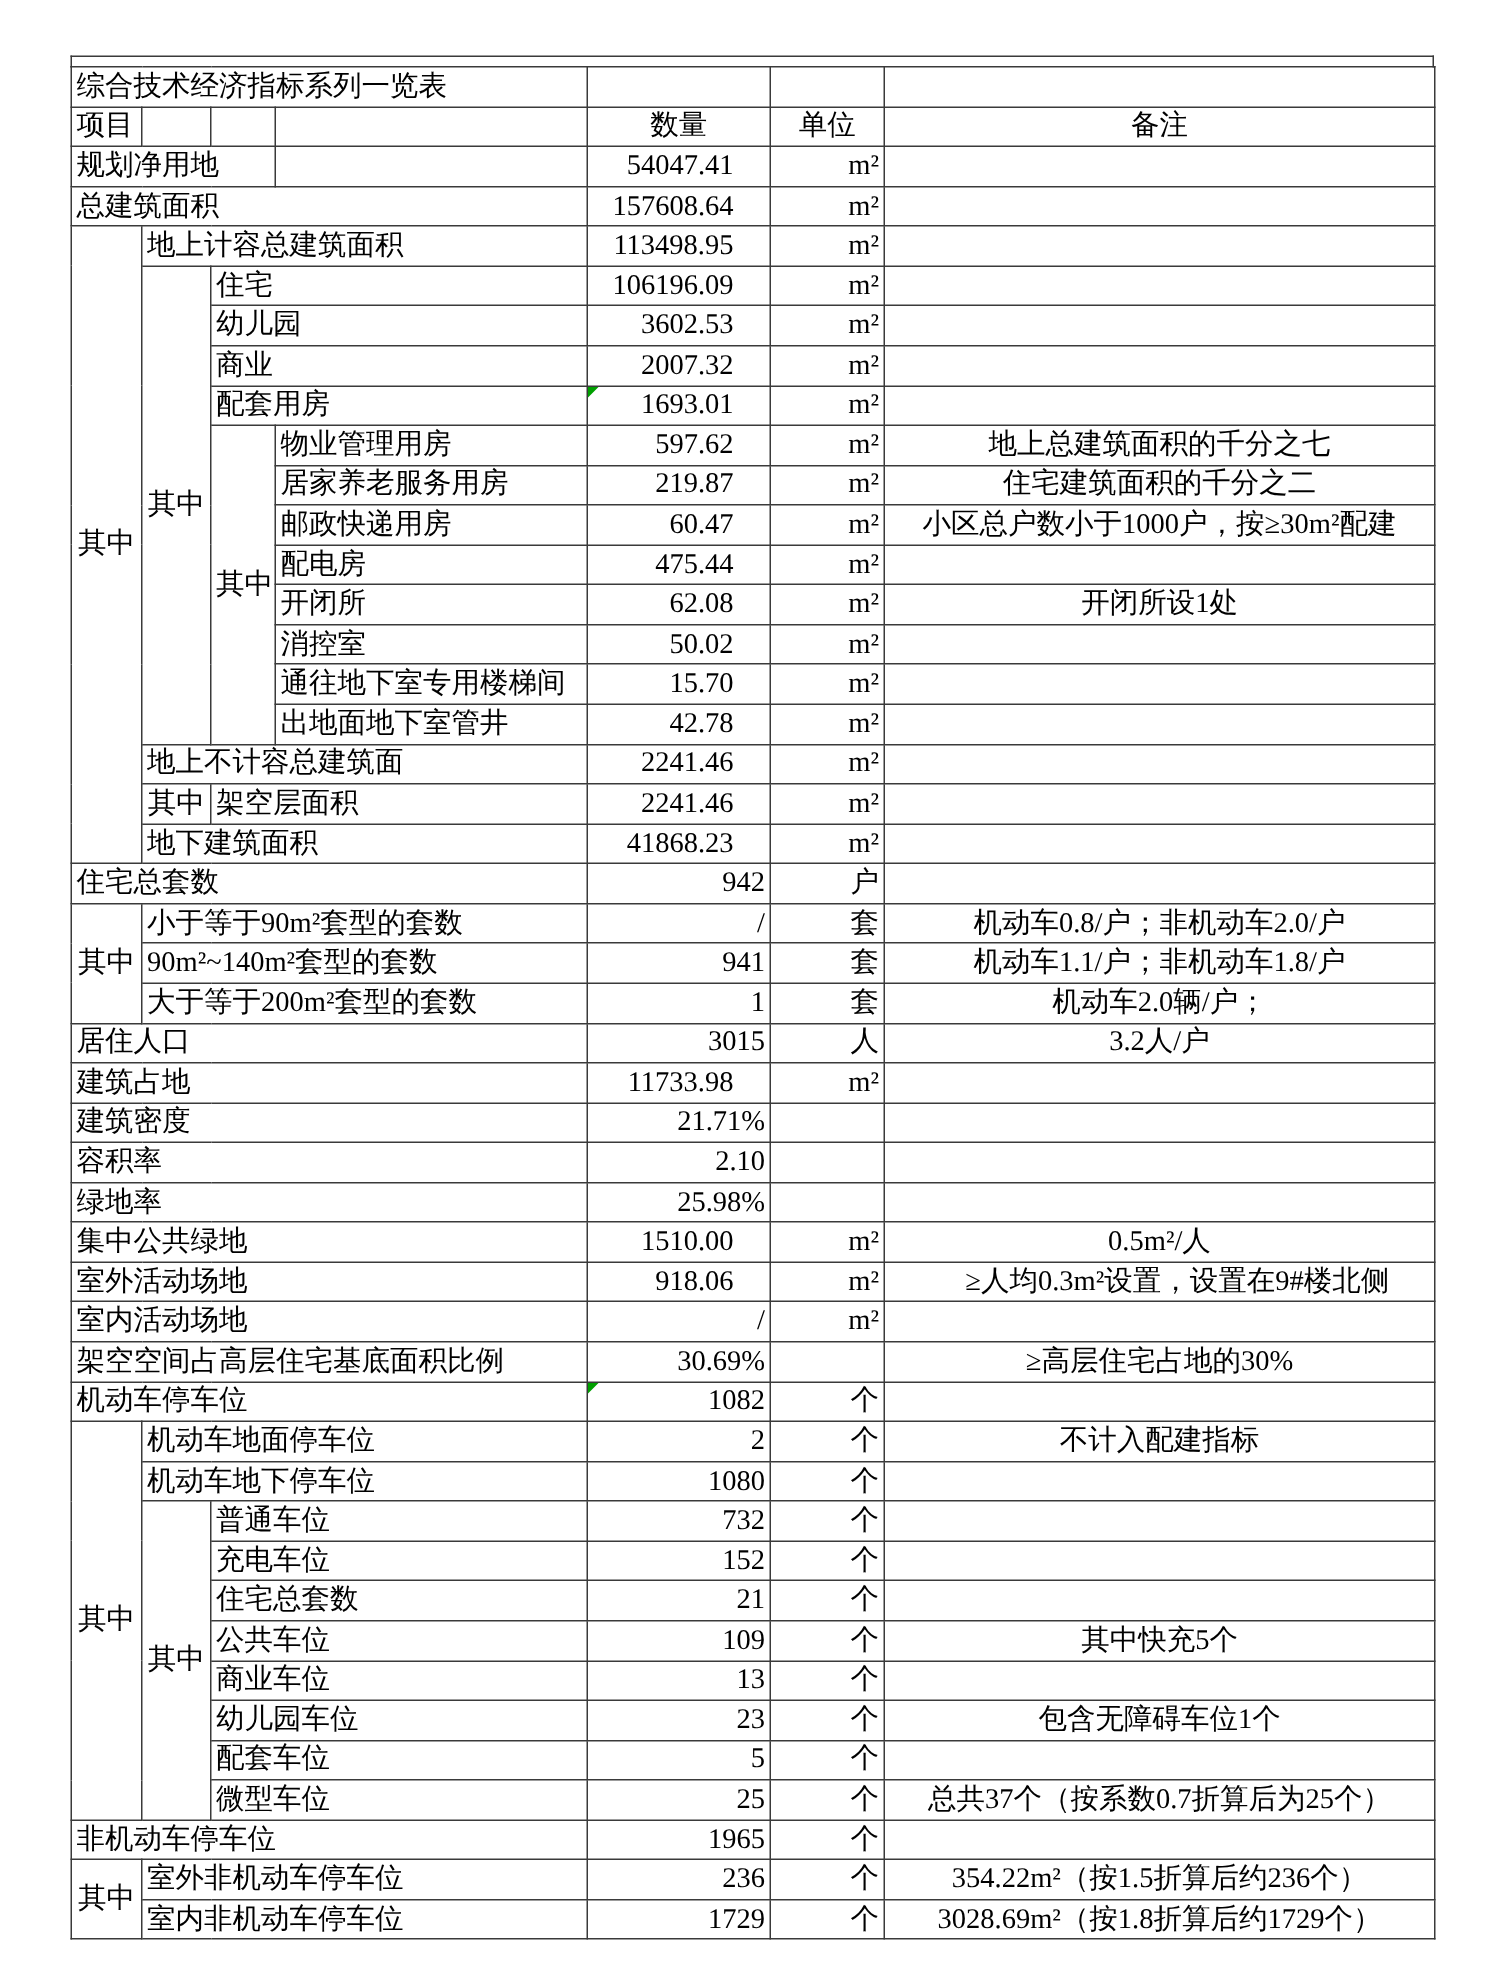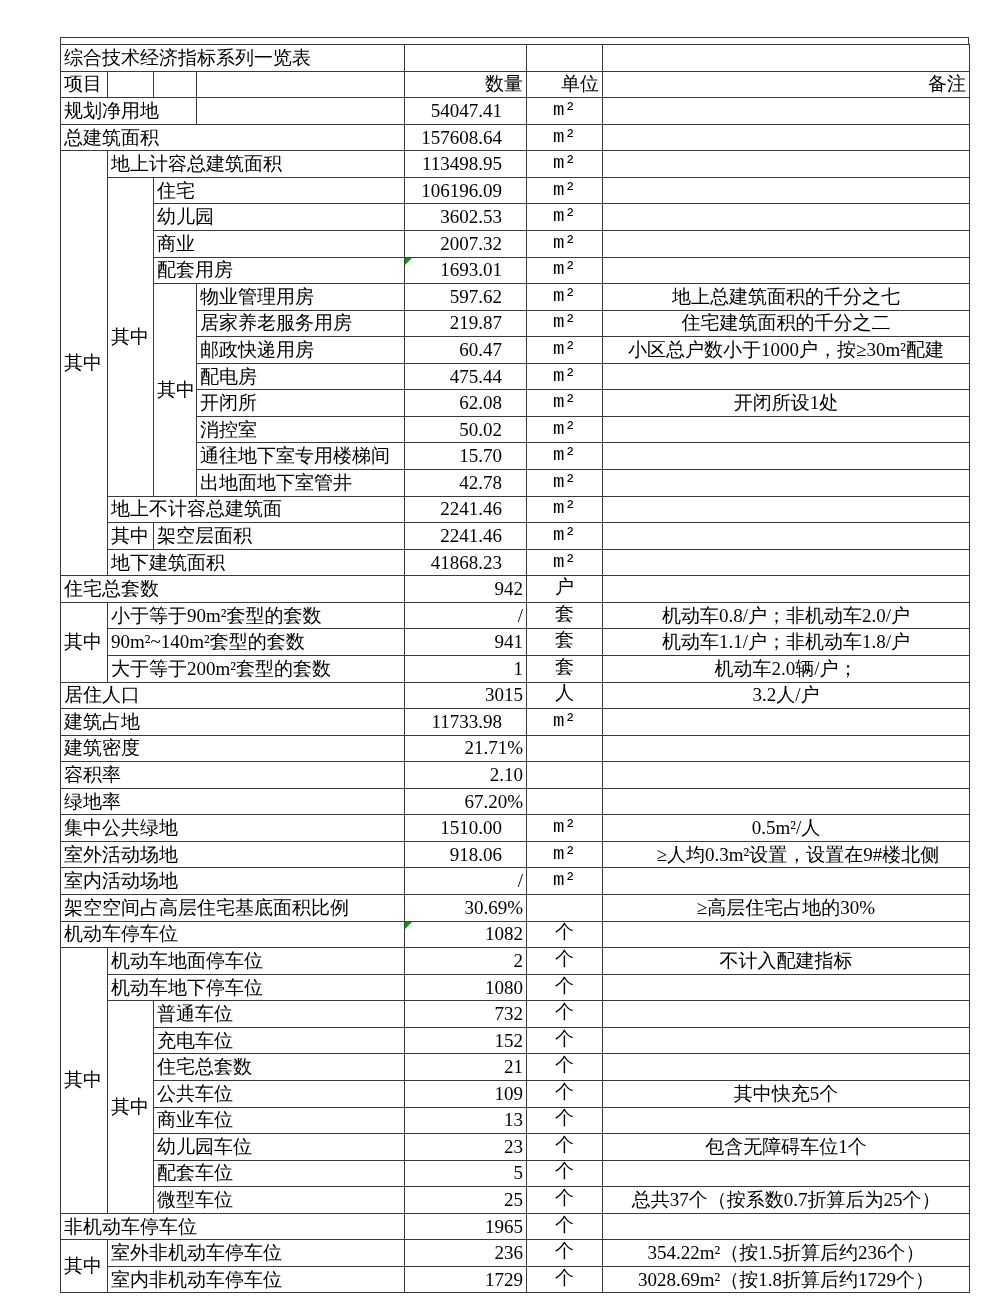--- a/index.html
+++ b/index.html
@@ -1,44 +1,44 @@
 <!DOCTYPE html>
 <html><head>
 <meta charset="utf-8">
 <style>
   html,body{margin:0;padding:0;}
   body{
     width:1000px;height:1316px;background:#ffffff;position:relative;
     font-family:"Liberation Serif","DejaVu Serif",serif;color:#000;
   }
-  .sheet{position:absolute;left:60px;top:37px;width:911px;}
+  .sheet{position:absolute;left:47px;top:37px;width:911px;}
   .topline{width:909px;height:1px;background:#3a3a3a;}
   .conn{position:absolute;top:0;width:1px;height:8px;background:#3a3a3a;}
   .conn.left{left:0;}
   .conn.right{left:908px;}
   table.grid{
     border-collapse:collapse;table-layout:fixed;width:910px;margin-top:6px;
   }
   table.grid tr{height:26.57px;}
   table.grid td{
     border:1px solid #3a3a3a;
     padding:0 3px;
     font-size:19px;
     line-height:1.05;
     vertical-align:middle;
     overflow:hidden;
     white-space:nowrap;
     position:relative;
   }
   td.lbl{text-align:left;}
-  td.zh{padding:0;font-size:19px;}
-  td.hdr{text-align:right;}
+  td.zh{text-align:center;padding:0;font-size:19px;}
+  td.hdr{text-align:center;}
   td.num{text-align:right;font-size:18px;}
   td.num.r{text-align:right;padding-right:24px;}
-  td.unit{text-align:center;font-size:17px;font-family:Liberation Mono, monospace;}
+  td.unit{text-align:right;font-size:17px;}
   td.rmk{text-align:center;font-size:18px;white-space:pre;}
   .marker{
     position:absolute;left:0;top:0;width:0;height:0;
     border-top:7px solid #00A000;
     border-right:7px solid transparent;
     display:block;
   }
 </style>
 </head>
 <body>
@@ -230,21 +230,21 @@
           <td class="rmk"></td>
         </tr>
         <tr>
           <td colspan="4" class="lbl">容积率</td>
           <td class="num">2.10</td>
           <td class="unit"></td>
           <td class="rmk"></td>
         </tr>
         <tr>
           <td colspan="4" class="lbl">绿地率</td>
-          <td class="num">67.20%</td>
+          <td class="num">25.98%</td>
           <td class="unit"></td>
           <td class="rmk"></td>
         </tr>
         <tr>
           <td colspan="4" class="lbl">集中公共绿地</td>
           <td class="num r">1510.00</td>
           <td class="unit">m²</td>
           <td class="rmk">0.5m²/人</td>
         </tr>
         <tr>

